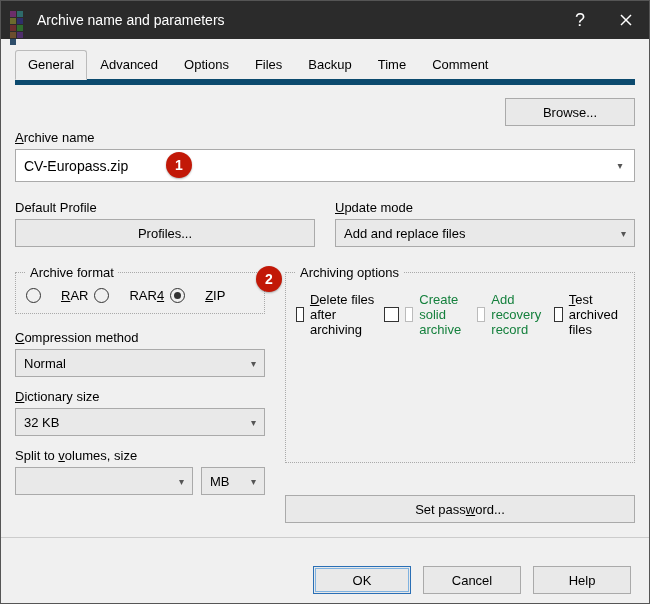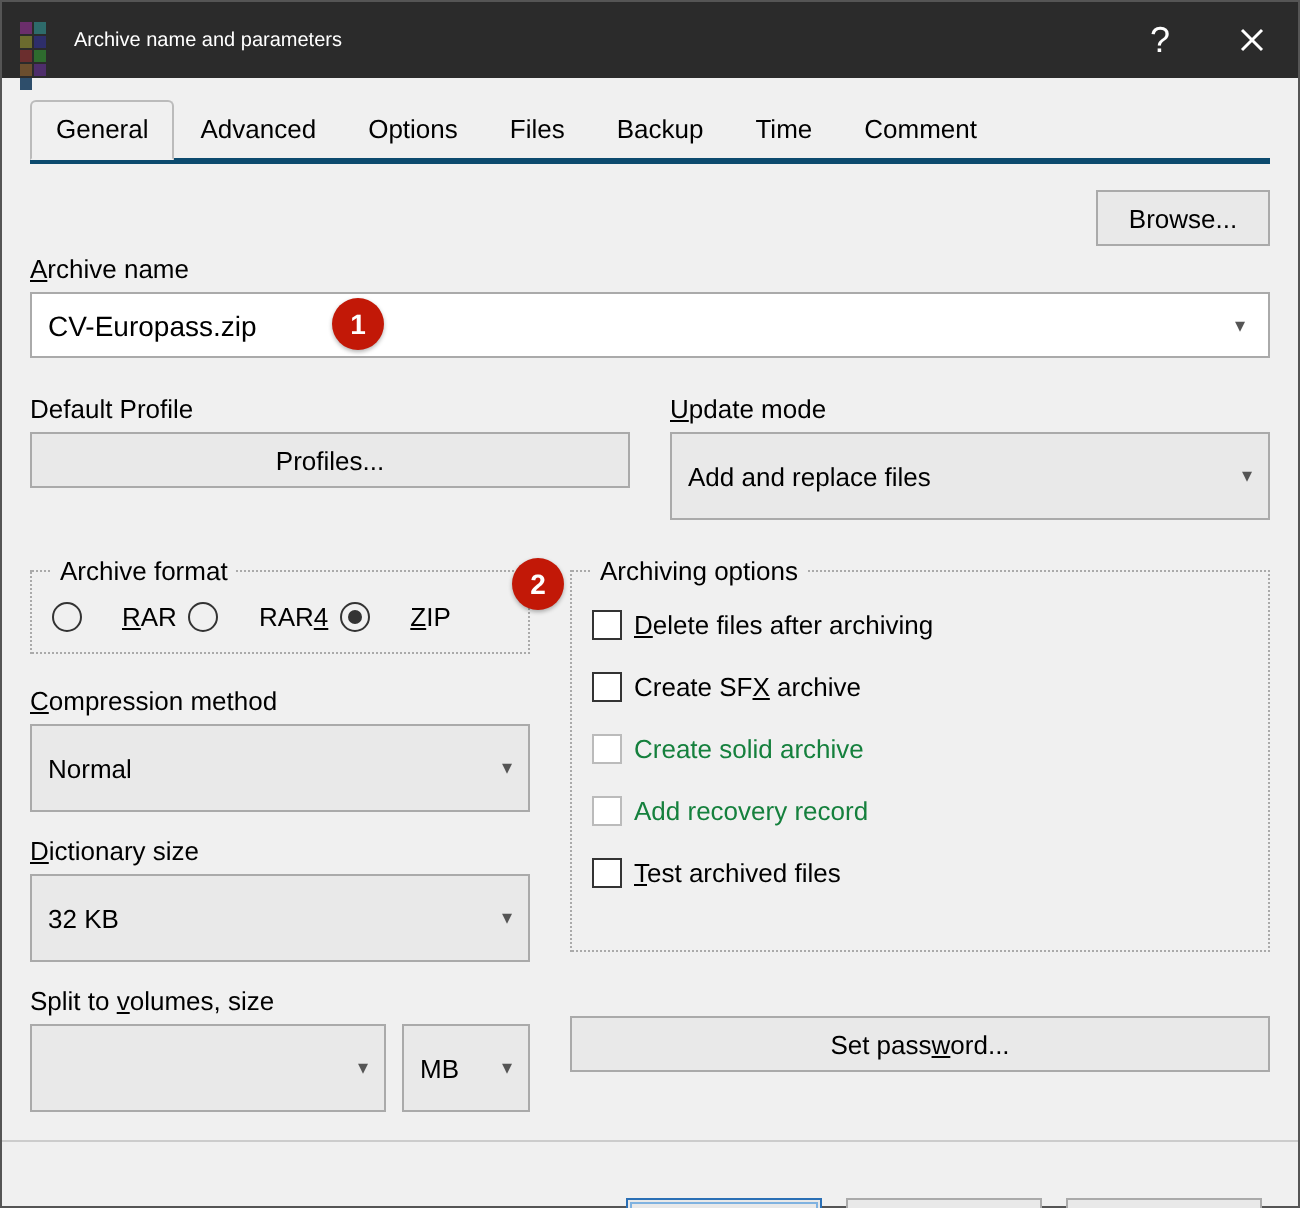--- a/index.html
+++ b/index.html
@@ -1,47 +1,47 @@
 <!DOCTYPE html>
 <html><head>
 <meta charset="utf-8">
 <style>
   * { box-sizing: border-box; font-family: "Segoe UI", Tahoma, sans-serif; font-size: 13px; }
   body { margin: 0; background: #fff; }
   .window { width: 650px; height: 604px; border: 1px solid #555; background: #f0f0f0; display: flex; flex-direction: column; }
   .titlebar { background: #2b2b2b; color: #fff; height: 38px; display: flex; align-items: center; padding: 0 0 0 8px; }
   .titlebar .icon { width: 20px; height: 20px; margin-right: 8px; display:flex; flex-wrap:wrap;}
   .titlebar .icon span{width:6px;height:6px;display:block;margin:0.5px;}
-  .titlebar .title { flex: 1; font-size: 10px; }
+  .titlebar .title { flex: 1; font-size: 14px; }
   .titlebar .btn { width: 46px; height: 38px; display:flex; align-items:center; justify-content:center; color:#fff; font-size:16px;}
   .titlebar .btn.help{font-size:18px;}
   .titlebar .btn.close svg{width:12px;height:12px;stroke:#fff;stroke-width:1.5;}
   .content { flex:1; padding: 10px 14px 14px 14px; position:relative; }
-  .tabs { display:flex; border-bottom:3px solid #0c4a6e; margin-bottom:14px; position:relative; top:1px;}
+  .tabs { display:flex; border-bottom:6px solid #0c4a6e; margin-bottom:14px; position:relative; top:1px;}
   .tab { padding:6px 12px 7px 12px; border:1px solid transparent; border-bottom:none; cursor:default; position:relative; }
   .tab.active { background:#f0f0f0; border-color:#bbb; border-bottom:1px solid #f0f0f0; margin-bottom:-1px; border-top-left-radius:3px; border-top-right-radius:3px;}
   .row { display:flex; gap:20px; }
   .col { flex:1; }
   .lbl { display:block; margin:4px 0 4px 0; }
   .u{text-decoration:underline;}
   .input-combo { display:flex; height:33px; border:1px solid #aaa; background:#fff; align-items:center; padding:0 6px; }
   .input-combo input { flex:1; border:none; outline:none; background:transparent; font-size:14px;}
   .caret { width:16px; text-align:center; color:#555; font-size:10px;}
   .btn-std { height:28px; background:#e9e9e9; border:1px solid #aaa; display:flex; align-items:center; justify-content:center; padding:0 14px; cursor:default;}
   .btn-std.wide{width:100%;}
-  .select { height:44px; border:1px solid #aaa; background:#e9e9e9; display:flex; align-items:center; padding:0 8px; }
+  .select { height:28px; border:1px solid #aaa; background:#e9e9e9; display:flex; align-items:center; padding:0 8px; }
   .select .val{flex:1;}
   .select .car{font-size:10px;color:#555;}
   fieldset.af{border:1px dotted #aaa; padding:8px 10px 10px 10px; margin:0;}
   fieldset.af legend{padding:0 4px;}
   .radios{display:flex;gap:6px;}
   .radio{display:flex;align-items:center;gap:20px;}
   .radio .c{width:15px;height:15px;border:1.5px solid #333;border-radius:50%;display:flex;align-items:center;justify-content:center;}
   .radio .c .dot{width:7px;height:7px;background:#333;border-radius:50%;}
-  .checks{display:flex;flex-direction:column;gap:16px;margin-top:4px;}
+  .checks{display:flex;flex-direction:row;gap:6px;margin-top:4px;}
   .check{display:flex;align-items:center;gap:6px;}
   .check .box{width:15px;height:15px;border:1.5px solid #333;background:#fff;}
   .check.disabled{color:#15803d;}
   .check.disabled .box{border-color:#bbb;}
   .footer{display:flex;justify-content:flex-end;gap:12px;padding:28px 18px;border-top:1px solid #ccc;}
   .footer .btn-std{width:98px;justify-content:center;}
   .footer .btn-std.primary{border:1px solid #2a6fb5; outline:1px solid #7fb2e0; outline-offset:-3px;}
   .callout{position:absolute;width:26px;height:26px;background:#c21807;border-radius:50%;color:#fff;display:flex;align-items:center;justify-content:center;font-weight:bold;font-size:14px;box-shadow:0 1px 2px rgba(0,0,0,.3);}
   .topright{display:flex;justify-content:flex-end;margin-bottom:4px;}
   .splitrow{display:flex;gap:8px;}
@@ -78,21 +78,21 @@
         <div class="tab active">General</div>
         <div class="tab">Advanced</div>
         <div class="tab">Options</div>
         <div class="tab">Files</div>
         <div class="tab">Backup</div>
         <div class="tab">Time</div>
         <div class="tab">Comment</div>
       </div>
 
     <div class="topright">
-      <div class="btn-std" style="width:87px">Browse...</div>
+      <div class="btn-std" style="width:130px">Browse...</div>
     </div>
 
     <span class="lbl"><span class="u">A</span><span>rchive name</span></span>
     <div class="input-combo" style="position:relative;">
       <input value="CV-Europass.zip" style="">
       <span class="caret">▾</span>
       <div class="callout" style="left:150px;top:2px">1</div>
     </div>
 
     <div class="row" style="margin-top:14px;">
@@ -160,21 +160,20 @@
       <div class="col">
         <fieldset class="af" style="height:198px">
           <legend>Archiving options</legend>
           <div class="checks" id="checks">
               <div class="check">
                 <div class="box"></div>
                 <span><span class="u">D</span>elete files after archiving</span>
               </div>
               <div class="check">
                 <div class="box"></div>
-                <span>Create SF<span class="u">X</span> archive</span>
               </div>
               <div class="check disabled">
                 <div class="box"></div>
                 <span>Create solid archive</span>
               </div>
               <div class="check disabled">
                 <div class="box"></div>
                 <span>Add recovery record</span>
               </div>
               <div class="check">

